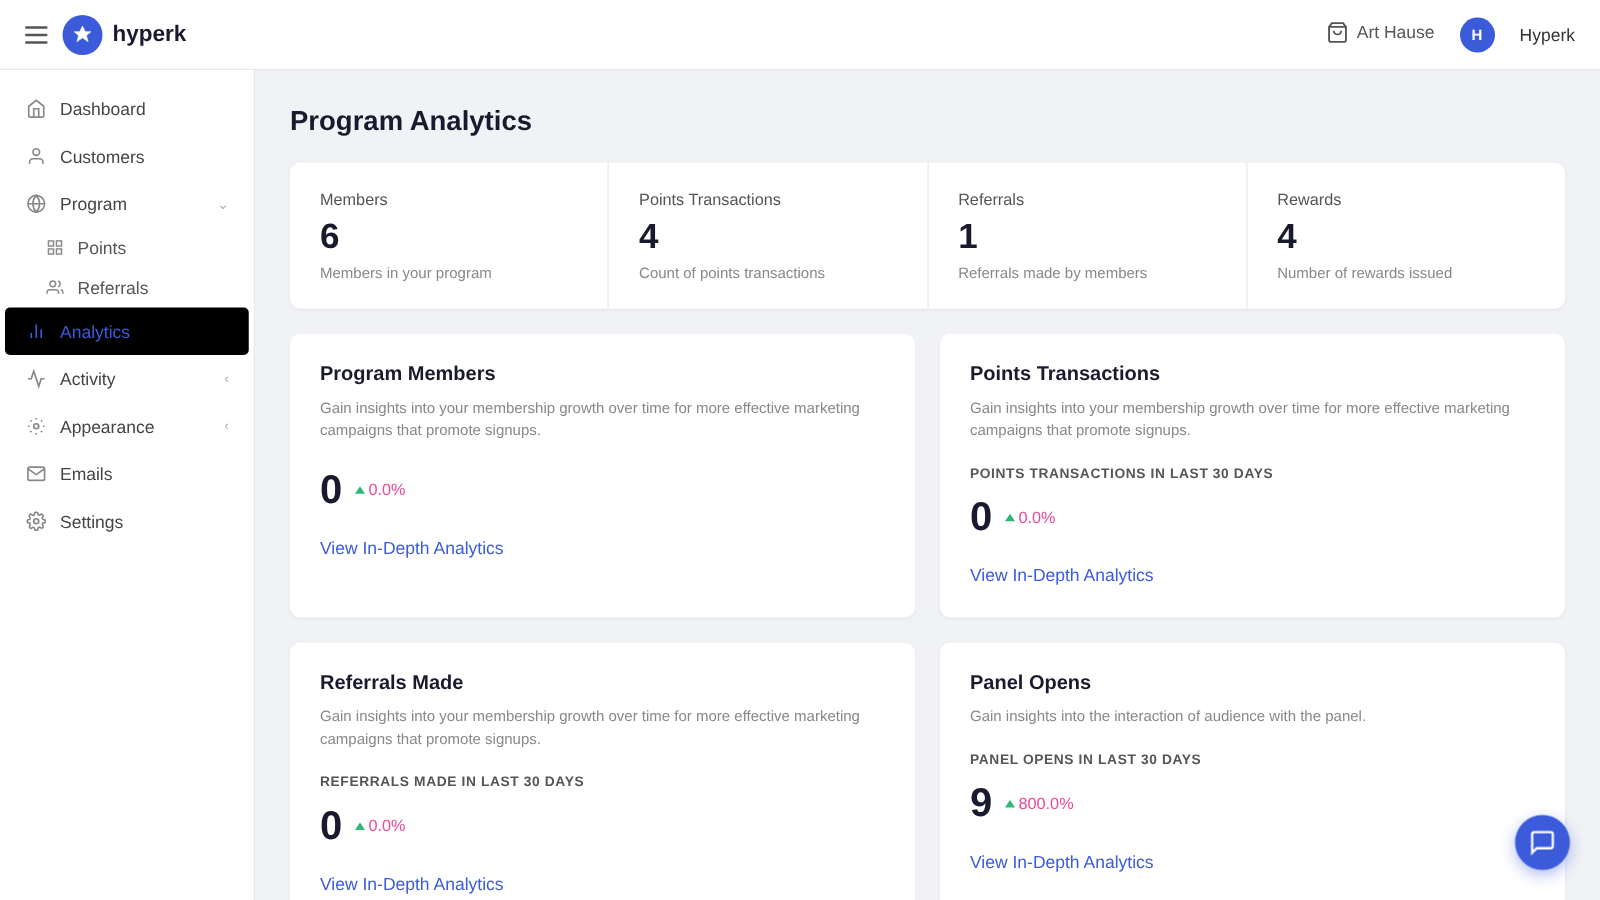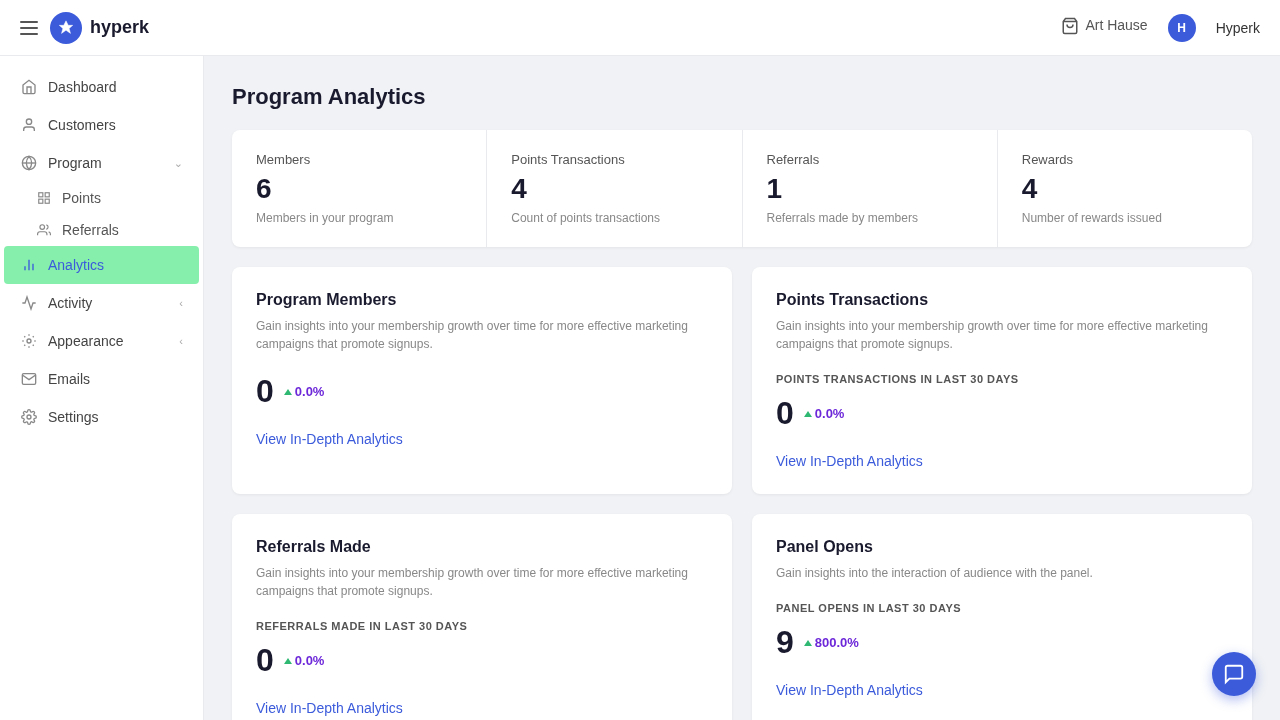--- a/index.html
+++ b/index.html
@@ -59,21 +59,21 @@
       align-items: center;
       gap: 10px;
       padding: 10px 16px;
       font-size: 14px;
       color: #444;
       cursor: pointer;
       border-radius: 4px;
       margin: 0 4px;
       transition: background 0.15s;
     }
-    .sidebar-item.active { color: #3b5bdb; background: #86efac; }
+    .sidebar-item.active { color: #3b5bdb; background: #000000; }
     .sidebar-item.active .sidebar-icon { color: #3b5bdb; }
     .sidebar-icon { width: 18px; height: 18px; display: flex; align-items: center; justify-content: center; color: #888; flex-shrink: 0; }
     .sidebar-item-label { flex: 1; }
     .sidebar-chevron { color: #aaa; font-size: 11px; }
 
     .sidebar-sub-item {
       display: flex;
       align-items: center;
       gap: 10px;
       padding: 8px 16px 8px 36px;
@@ -160,22 +160,22 @@
     .card-metric-value {
       font-size: 32px;
       font-weight: 700;
       color: #1a1a2e;
     }
     .card-metric-change {
       display: flex;
       align-items: center;
       gap: 3px;
       font-size: 13px;
-      color: #6d28d9;
-      font-weight: 700;
+      color: #ec4899;
+      font-weight: 400;
     }
     .arrow-up {
       width: 0; height: 0;
       border-left: 4px solid transparent;
       border-right: 4px solid transparent;
       border-bottom: 6px solid #2eb872;
       display: inline-block;
     }
     .card-link {
       font-size: 14px;

